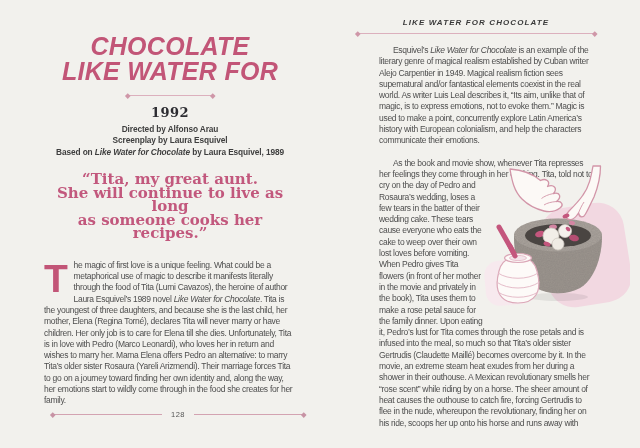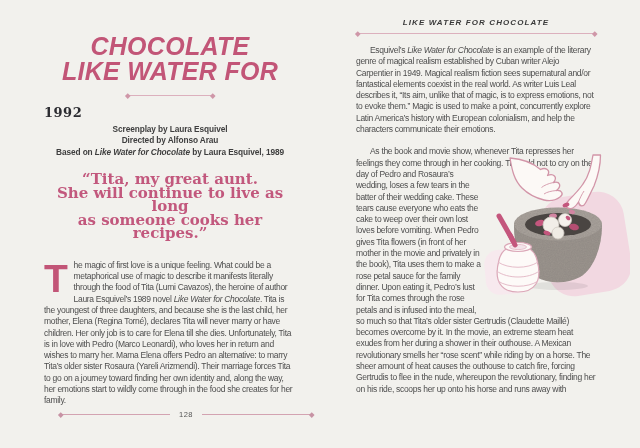--- a/index.html
+++ b/index.html
@@ -26,21 +26,21 @@
     width:84px;height:1px;background:#dcb0bd;
     margin:11px auto 9px auto;position:relative;
   }
   .divider::before,.divider::after{
     content:"";position:absolute;top:-1.5px;width:3.5px;height:3.5px;
     background:#cf97a8;transform:rotate(45deg);
   }
   .divider::before{left:-2px;}
   .divider::after{right:-2px;}
   .year{
-    text-align:left;font-family:"DejaVu Serif",serif;
+    text-align:center;font-family:"DejaVu Serif",serif;
     font-weight:bold;font-size:13px;color:#2c2c31;letter-spacing:.5px;
   }
   .credits{margin-top:4px;text-align:center;font-size:8.3px;line-height:11.4px;font-weight:bold;color:#3e3e3e;letter-spacing:-.1px;}
   .quote{
     margin-top:15px;text-align:center;white-space:pre-line;
     font-family:"DejaVu Serif",serif;font-weight:bold;
     font-size:15px;line-height:13.5px;color:#c2587d;
   }
   .body{
     margin:19px 0 0 0;font-size:8.5px;line-height:11.3px;
@@ -60,34 +60,34 @@
   }
   .header-rule{
     width:100%;height:1px;background:#dcb0bd;margin-top:6px;position:relative;
   }
   .header-rule::before,.header-rule::after{
     content:"";position:absolute;top:-1.5px;width:3.5px;height:3.5px;
     background:#cf97a8;transform:rotate(45deg);
   }
   .header-rule::before{left:0;}
   .header-rule::after{right:0;}
-  .page-right .body{margin-top:11px;}
+  .page-right .body{margin-top:11px;margin-left:23px;}
   .indent{text-indent:14px;}
   .p2{margin-top:0;}
 
   
   .illo{
     float:right;width:106px;height:140px;position:relative;
     margin:1px 0 2px 6px;
   }
   .illo svg{position:absolute;top:-20px;right:-34px;width:178px;height:188px;}
 
   
   .footer{
-    position:absolute;top:410px;left:16px;width:100%;
+    position:absolute;top:410px;left:8px;width:100%;
     display:flex;align-items:center;gap:9px;justify-content:space-between;
   }
   .page-num{font-size:7.5px;color:#555;letter-spacing:.5px;}
   .rule{flex:1;height:1px;background:#d3a3b1;position:relative;}
   .rule::before,.rule::after{content:"";position:absolute;top:-1.5px;width:3.5px;height:3.5px;background:#c793a4;transform:rotate(45deg);}
   .rule-left::before{left:-1px;}
   .rule-left::after{display:none;}
   .rule-right::after{right:-1px;}
   .rule-right::before{display:none;}
 </style>
@@ -98,22 +98,22 @@
   <h1 class="title">
     <span>CHOCOLATE</span>
     <span>LIKE WATER FOR</span>
   </h1>
 
   <div class="divider"></div>
 
   <div class="year">1992</div>
 
   <div class="credits">
+    <div>Directed by Alfonso Arau</div>
     <div>Screenplay by Laura Esquivel</div>
-    <div>Directed by Alfonso Arau</div>
     <div><span>Based on </span><em>Like Water for Chocolate</em><span> by Laura Esquivel, 1989</span></div>
   </div>
 
   <div class="quote">“Tita, my great aunt.
 She will continue to live as long
 as someone cooks her recipes.”</div>
 
   <p class="body">
     <span class="dropcap">T</span><span>he magic of first love is a unique feeling. What could be a metaphorical use of magic to describe it manifests literally through the food of Tita (Lumi Cavazos), the heroine of author Laura Esquivel’s 1989 novel </span><em>Like Water for Chocolate</em><span>. Tita is the youngest of three daughters, and because she is the last child, her mother, Elena (Regina Torné), declares Tita will never marry or have children. Her only job is to care for Elena till she dies. Unfortunately, Tita is in love with Pedro (Marco Leonardi), who loves her in return and wishes to marry her. Mama Elena offers Pedro an alternative: to marry Tita’s older sister Rosaura (Yareli Arizmendi). Their marriage forces Tita to go on a journey toward finding her own identity and, along the way, her emotions start to wildly come through in the food she creates for her family.</span>
   </p>

